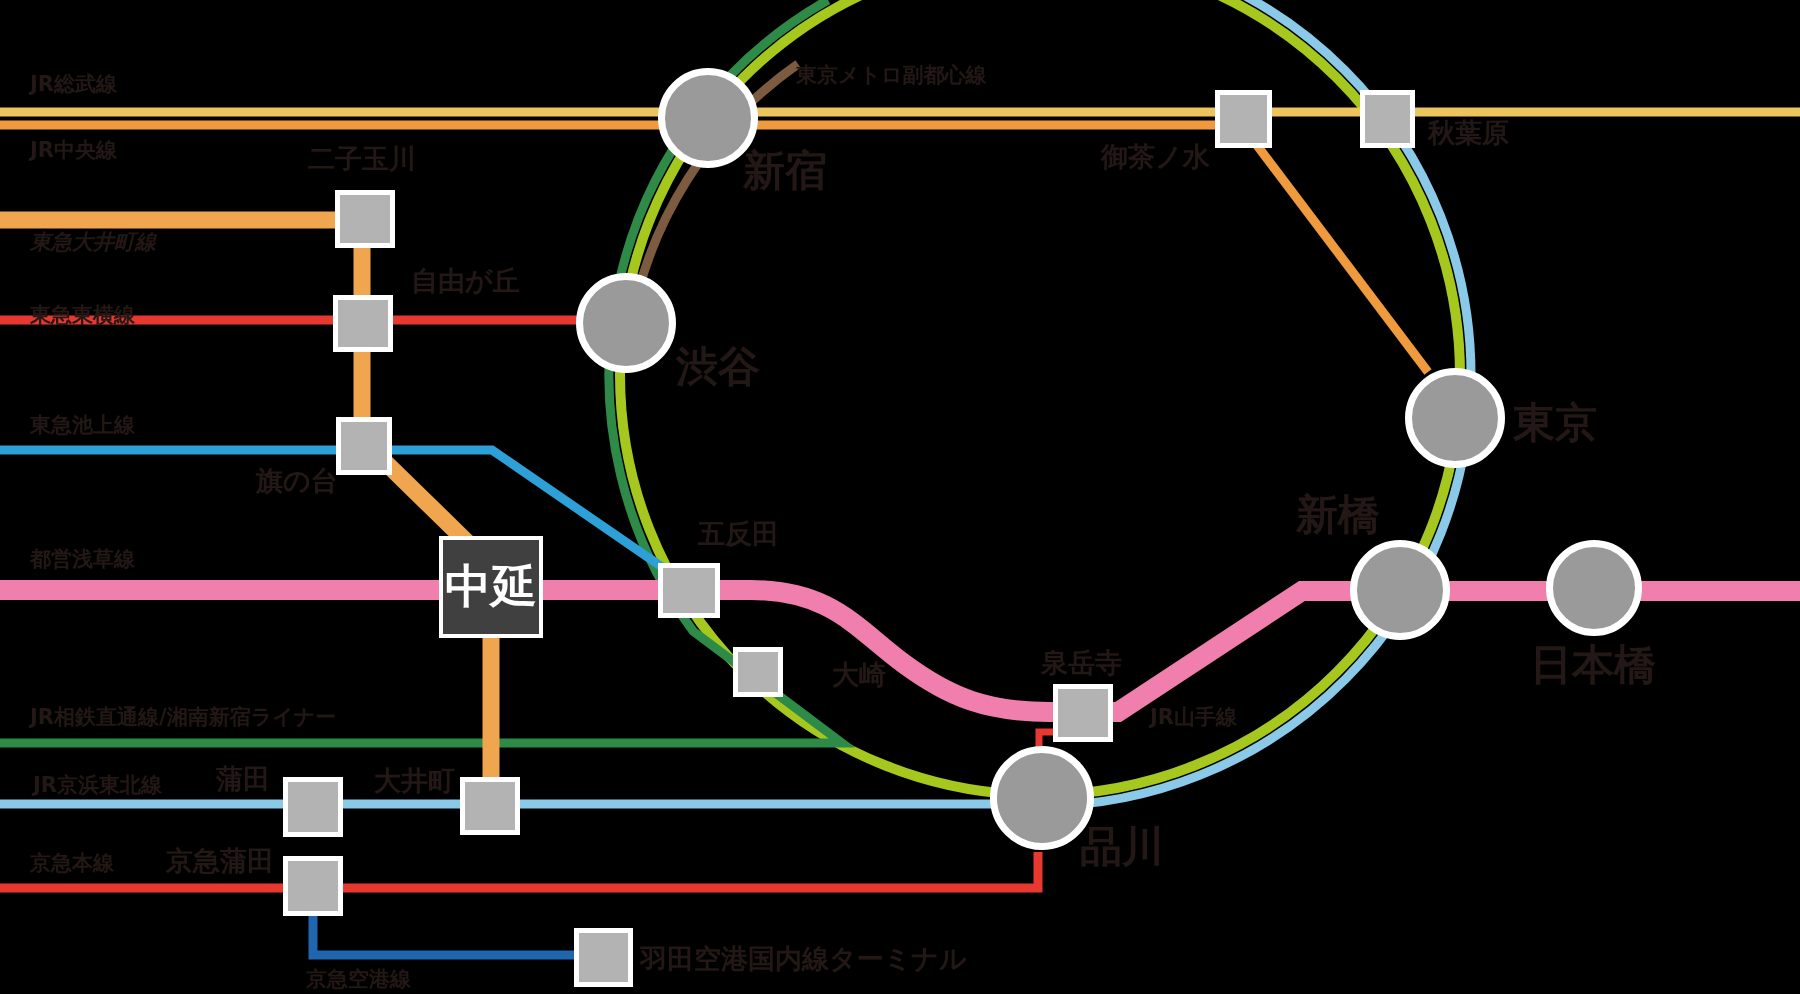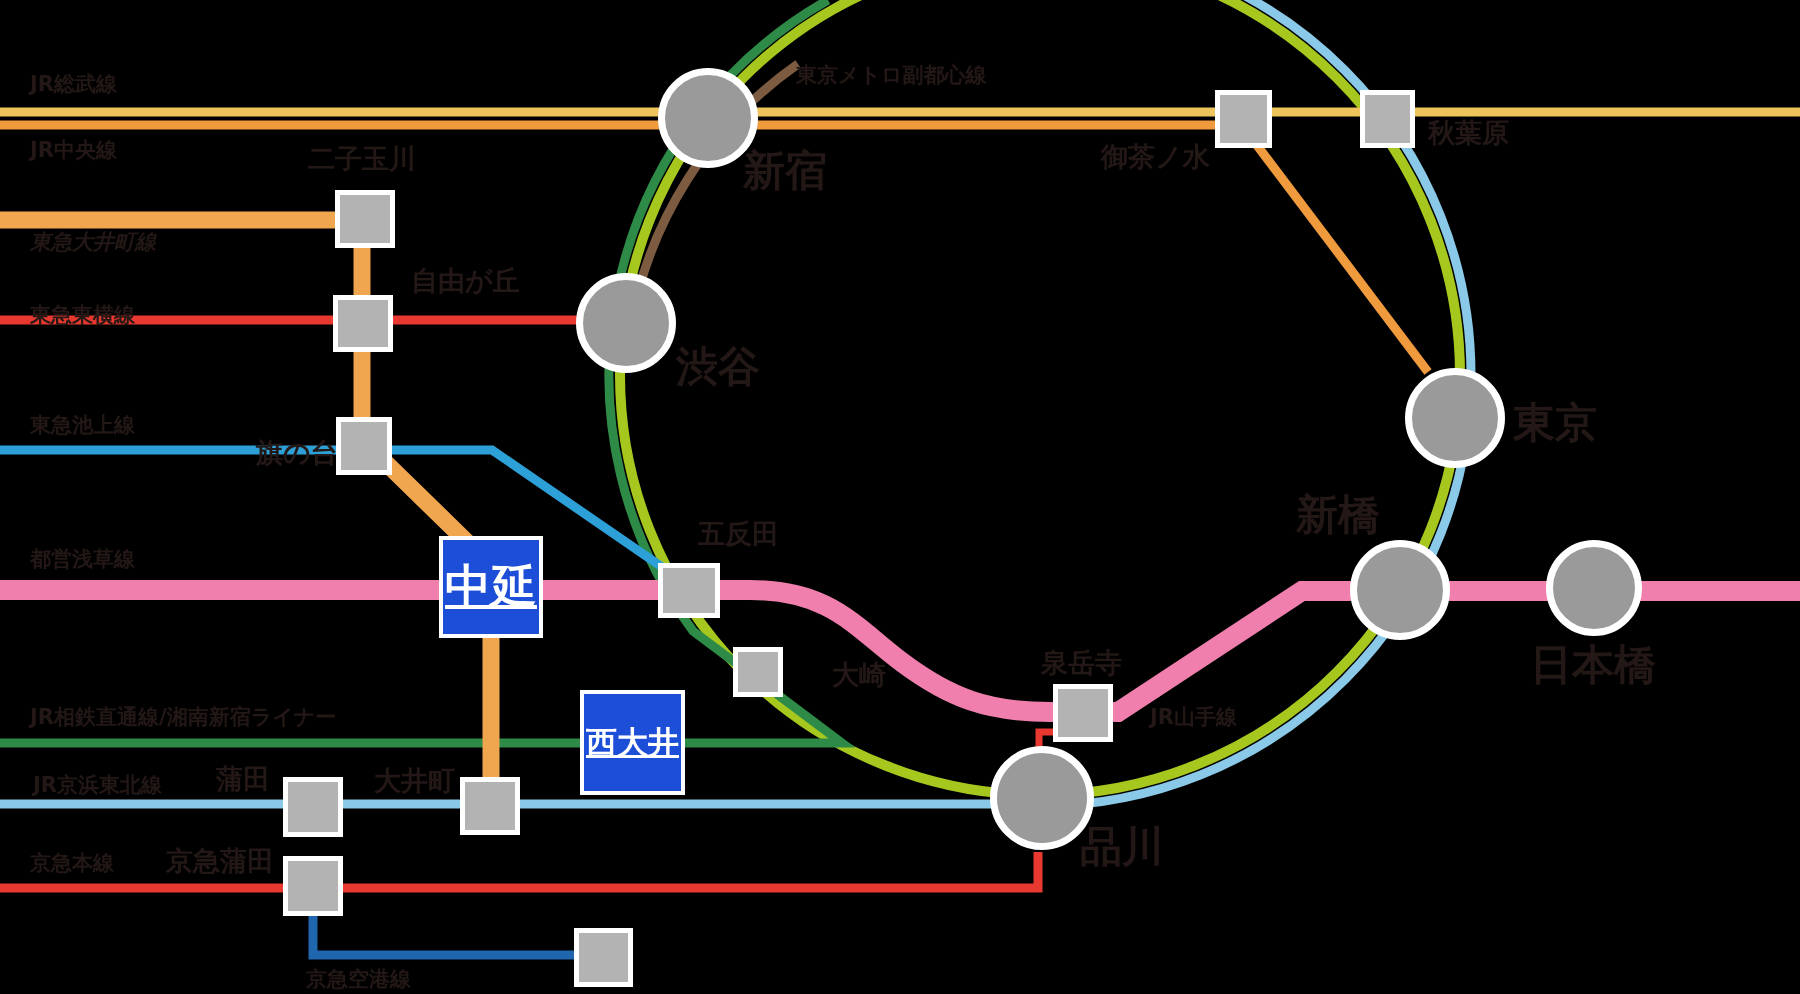--- a/index.html
+++ b/index.html
@@ -1,23 +1,23 @@
 <!DOCTYPE html>
 <html><head>
 <meta charset="utf-8">
 <style>
   html,body{margin:0;padding:0;background:#000;}
   #stage{position:relative;width:1800px;height:994px;background:#000;overflow:hidden;
          font-family:"DejaVu Sans","Liberation Sans",sans-serif;}
   #rails{position:absolute;left:0;top:0;z-index:1;}
   .sq{position:absolute;z-index:2;background:#b3b3b3;border:5px solid #fff;box-sizing:border-box;}
   .cir{position:absolute;z-index:2;background:#9a9a9a;border:7px solid #fff;border-radius:50%;box-sizing:border-box;}
-  .hl{position:absolute;z-index:3;background:#1d4ed8;border:4px solid #fff;box-sizing:border-box;
+  .hl{position:absolute;z-index:3;background:#404040;border:4px solid #fff;box-sizing:border-box;
       color:#fff;display:flex;align-items:center;justify-content:center;
-      font-family:"DejaVu Serif","Liberation Serif",serif;font-weight:bold;text-decoration:underline;}
+      font-family:"DejaVu Serif","Liberation Serif",serif;font-weight:bold;}
   .lbl{position:absolute;z-index:4;color:#231815;white-space:nowrap;line-height:1.1;}
   .lbl-line{font-family:"DejaVu Sans","Liberation Sans",sans-serif;font-weight:bold;font-size:21px;}
   .lbl-sta{font-family:"DejaVu Serif","Liberation Serif",serif;font-weight:bold;font-size:27px;}
   .lbl-sta.big{font-size:42px;}
 </style>
 </head>
 <body>
 
 <div id="stage">
 
@@ -65,21 +65,20 @@
   <div class="sq" style="left:574px;top:928px;width:59px;height:59px;"></div>
 
   <div class="cir" style="left:658px;top:68px;width:100px;height:100px;"></div>
   <div class="cir" style="left:576px;top:273px;width:100px;height:100px;"></div>
   <div class="cir" style="left:1405px;top:368px;width:100px;height:100px;"></div>
   <div class="cir" style="left:1350px;top:540px;width:100px;height:100px;"></div>
   <div class="cir" style="left:1546px;top:540px;width:96px;height:96px;"></div>
   <div class="cir" style="left:990px;top:746px;width:104px;height:104px;"></div>
 
   <div class="hl" style="left:439px;top:536px;width:104px;height:102px;font-size:46px;">中延</div>
-  <div class="hl" style="left:580px;top:690px;width:105px;height:105px;font-size:31px;">西大井</div>
 
   <div class="lbl lbl-line" style="left:30px;top:73px;">JR総武線</div>
   <div class="lbl lbl-line" style="left:30px;top:139px;">JR中央線</div>
   <div class="lbl lbl-line" style="left:30px;top:231px;font-style:italic;">東急大井町線</div>
   <div class="lbl lbl-line" style="left:30px;top:288px;margin-top:16px;">東急東横線</div>
   <div class="lbl lbl-line" style="left:30px;top:414px;">東急池上線</div>
   <div class="lbl lbl-line" style="left:30px;top:548px;">都営浅草線</div>
   <div class="lbl lbl-line" style="left:30px;top:706px;">JR相鉄直通線/湘南新宿ライナー</div>
   <div class="lbl lbl-line" style="left:33px;top:774px;">JR京浜東北線</div>
   <div class="lbl lbl-line" style="left:30px;top:852px;">京急本線</div>
@@ -89,23 +88,24 @@
 
   <div class="lbl lbl-sta big" style="left:743px;top:148px;">新宿</div>
   <div class="lbl lbl-sta big" style="left:676px;top:344px;">渋谷</div>
   <div class="lbl lbl-sta big" style="left:1513px;top:400px;">東京</div>
   <div class="lbl lbl-sta big" style="left:1296px;top:492px;">新橋</div>
   <div class="lbl lbl-sta big" style="left:1530px;top:642px;">日本橋</div>
   <div class="lbl lbl-sta big" style="left:1080px;top:824px;">品川</div>
 
   <div class="lbl lbl-sta" style="left:308px;top:144px;">二子玉川</div>
   <div class="lbl lbl-sta" style="left:411px;top:266px;">自由が丘</div>
-  <div class="lbl lbl-sta" style="left:256px;top:438px;">旗の台</div>
+  <div class="lbl lbl-sta" style="left:256px;top:466px;">旗の台</div>
   <div class="lbl lbl-sta" style="left:698px;top:519px;">五反田</div>
   <div class="lbl lbl-sta" style="left:786px;top:660px;margin-left:46px;">大崎</div>
   <div class="lbl lbl-sta" style="left:1041px;top:648px;">泉岳寺</div>
   <div class="lbl lbl-sta" style="left:1101px;top:142px;">御茶ノ水</div>
   <div class="lbl lbl-sta" style="left:1428px;top:118px;">秋葉原</div>
   <div class="lbl lbl-sta" style="left:374px;top:766px;">大井町</div>
   <div class="lbl lbl-sta" style="left:216px;top:764px;">蒲田</div>
   <div class="lbl lbl-sta" style="left:166px;top:846px;">京急蒲田</div>
+  <div class="lbl lbl-sta" style="left:640px;top:944px;">羽田空港国内線ターミナル</div>
 
 </div>
 
 </body></html>

